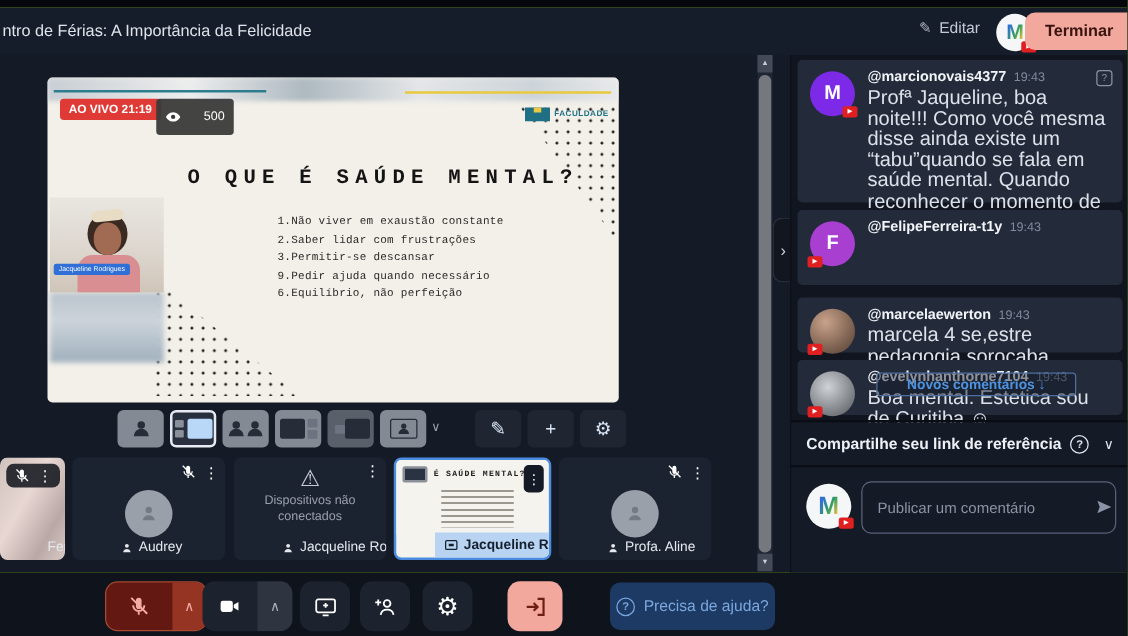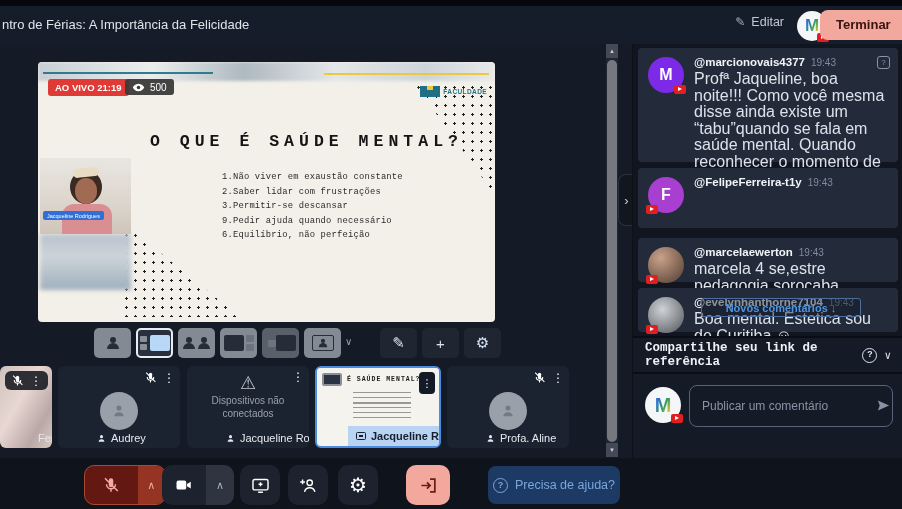--- a/index.html
+++ b/index.html
@@ -38,21 +38,21 @@
   .slide-title { position:absolute; left:112px; top:70px; font-family:"Liberation Mono", monospace; font-weight:bold; font-size:16.5px; letter-spacing:5px; color:#141414; white-space:nowrap; }
   .slide-list { position:absolute; left:184px; top:108px; font-family:"Liberation Mono", monospace; font-size:8.8px; color:#2b2b2b; line-height:14.6px; letter-spacing:.2px; }
   .webcam { position:absolute; left:2px; top:96px; width:91px; height:76px; background:linear-gradient(180deg,#e9e6e1,#d9d2c9 70%,#cfc4b8); overflow:hidden; }
   .webcam .hair { position:absolute; left:30px; top:12px; width:32px; height:34px; border-radius:50%; background:#3a2a22; }
   .webcam .band { position:absolute; left:33px; top:10px; width:26px; height:9px; border-radius:5px; background:#e8ddc4; transform:rotate(-6deg); }
   .webcam .face { position:absolute; left:35px; top:20px; width:22px; height:26px; border-radius:48%; background:#a06b52; }
   .webcam .body { position:absolute; left:22px; top:46px; width:50px; height:30px; border-radius:12px 12px 0 0; background:#d98f92; }
   .webcam-name { position:absolute; left:3px; bottom:14px; background:#2f6fd6; color:#fff; font-size:5.5px; padding:1.5px 4px; border-radius:2px; }
   .blur-patch { position:absolute; left:2px; top:172px; width:91px; height:56px; background:linear-gradient(180deg,#b9c3cc,#cdd4da 40%,#9fb0bd); filter:blur(2px); }
   .live-badge { position:absolute; left:10px; top:17px; background:#e03a36; color:#fff; font-weight:bold; font-size:9.5px; padding:3px 7px; border-radius:3px; }
-  .viewers-badge { position:absolute; left:87px; top:17px; background:rgba(58,58,58,.95); color:#fff; font-size:10px; padding:2px 7px; border-radius:3px; display:flex; align-items:center; gap:5px; height:16px; }
+  .viewers-badge { position:absolute; left:87px; top:17px; background:rgba(58,58,58,.95); color:#fff; font-size:10px; padding:2px 7px; border-radius:3px; display:flex; align-items:center; gap:18px; height:29px; }
   .eye { width:13px; height:13px; display:inline-block; }
 
   
   .vscroll { position:absolute; left:606px; top:0; width:12px; height:413px; background:#202633; }
   .vscroll .btn { position:absolute; left:0; width:12px; height:14px; background:#434956; color:#c9ced6; font-size:6px; text-align:center; line-height:14px; cursor:pointer; }
   .vscroll .btn.down { bottom:0; }
   .vscroll .thumb { position:absolute; left:1px; top:16px; width:10px; height:382px; background:#75797f; border-radius:5px; cursor:pointer; }
   .chat-tab { position:absolute; left:618px; top:130px; width:16px; height:52px; background:#12161f; border:1px solid #2a3140; border-right:none; border-radius:8px 0 0 8px; color:#cfd4dc; font-size:13px; display:flex; align-items:center; justify-content:center; cursor:pointer; }
 
   
@@ -103,21 +103,21 @@
   .msg .avatar.br .yt-badge { left:auto; right:-2px; }
   .msg-head { display:flex; align-items:baseline; gap:6px; }
   .msg-user { font-weight:bold; font-size:11.5px; color:#f2f4f8; }
   .msg-time { font-size:10px; color:#818a9c; }
   .msg-text { margin-top:3px; font-size:16px; line-height:16.5px; color:#dde2ea; }
   .msg-action { position:absolute; right:8px; top:8px; width:13px; height:13px; border:1px solid #8a93a5; border-radius:3px; color:#8a93a5; font-size:8px; text-align:center; line-height:12px; cursor:pointer; }
   .av-photo1 { background:radial-gradient(circle at 35% 30%, #c9a28a, #6e5546 75%); }
   .av-photo2 { background:radial-gradient(circle at 40% 35%, #cfd2d6, #707479 75%); }
   .new-comments { position:absolute; left:68px; top:254px; width:160px; height:19px; border:1px solid #4d6e9e; border-radius:3px; background:rgba(18,26,42,.45); color:#4f94e0; font-weight:bold; font-size:11px; display:flex; align-items:center; justify-content:center; cursor:pointer; z-index:5; }
   .divider { position:absolute; left:0; width:270px; height:2px; background:#0a0d13; }
-  .referral { position:absolute; left:0; top:294px; width:270px; height:34px; background:#141a26; display:flex; align-items:center; padding:0 12px; gap:7px; cursor:pointer;font-family:Liberation Mono, monospace; }
+  .referral { position:absolute; left:0; top:294px; width:270px; height:34px; background:#141a26; display:flex; align-items:center; padding:0 12px; gap:7px; cursor:pointer; }
   .referral .txt { font-size:12.5px; font-weight:bold; color:#eef1f6; }
   .qcirc { width:15px; height:15px; border:1.4px solid #dfe6f2; border-radius:50%; color:#dfe6f2; font-size:9px; font-weight:bold; text-align:center; line-height:13px; flex:none; }
   .referral .chev { margin-left:auto; color:#dfe3ea; font-size:11px; }
   .composer { position:absolute; left:0; top:330px; width:270px; height:84px; background:#141a26; }
   .composer .brand-logo { left:12px; top:13px; width:36px; height:36px; position:absolute; }
   .composer .brand-logo .m { font-size:20px; }
   .composer .yt-badge { right:-2px; bottom:0; }
   .comment-input { position:absolute; left:56px; top:11px; width:204px; height:42px; background:transparent; border:1px solid #58627a; border-radius:8px; color:#dfe3ea; font-size:12px; padding:0 34px 0 12px; font-family:"Liberation Sans", sans-serif; }
   .comment-input::placeholder { color:#8a93a5; }
   .send-icon { position:absolute; right:12px; top:24px; width:15px; height:15px; color:#8a93a5; cursor:pointer; }

